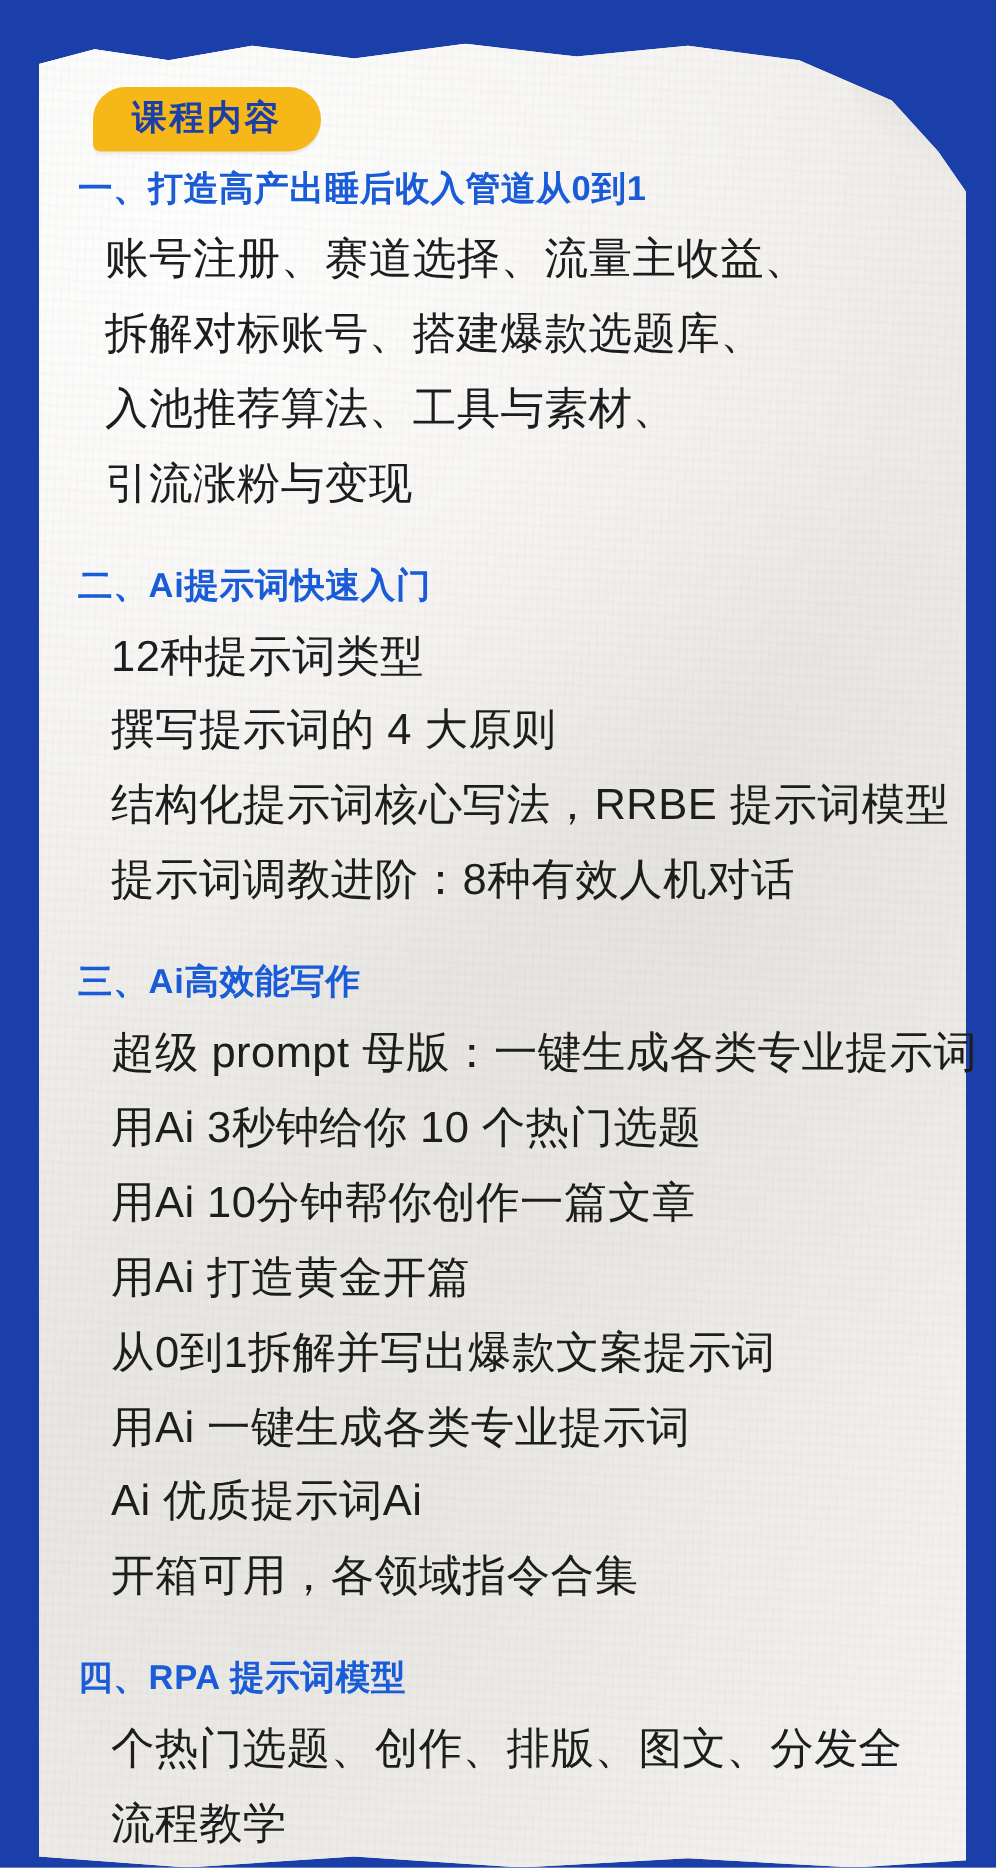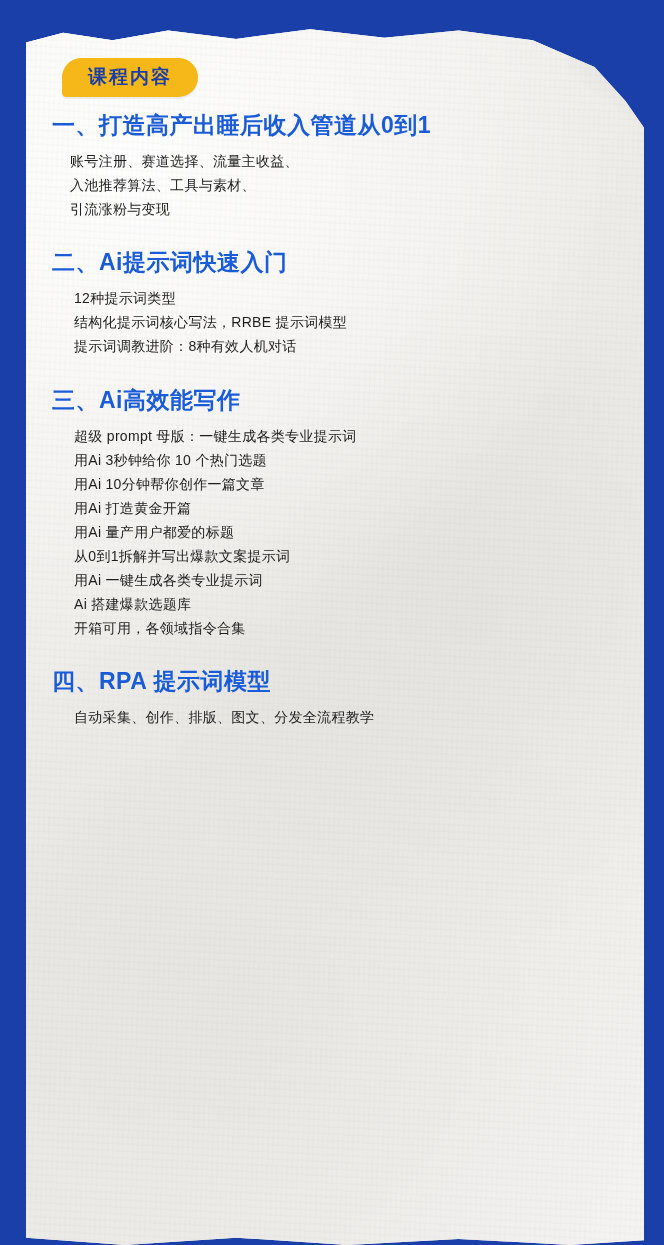--- a/index.html
+++ b/index.html
@@ -58,21 +58,21 @@
     pointer-events: none;
   }
 
   
   .title-pill {
     position: absolute;
     left: 62px;
     top: 58px;
     background: #f6b719;
     color: #1a3fa8;
-    font-size: 19px;
+    font-size: 23px;
     font-weight: bold;
     letter-spacing: 2px;
     padding: 9px 26px 11px 26px;
     border-radius: 26px 26px 26px 6px;
     box-shadow: 0 2px 0 rgba(0,0,0,0.06);
     line-height: 1;
   }
 
   .content {
     position: absolute;
@@ -92,21 +92,21 @@
     margin: 0 0 8px 0;
     line-height: 1.35;
   }
   .section-items {
     margin: 0;
     padding: 0;
     list-style: none;
   }
   .section-items li {
     color: #1d1d1d;
-    font-size: 14px;
+    font-size: 29px;
     line-height: 1.72;
     margin-left: 22px;
     letter-spacing: 0.3px;
     white-space: nowrap;
   }
   .section-items li.wrap {
     white-space: normal;
   }
   .sec-1 .section-items li { margin-left: 18px; }
 </style>
@@ -120,50 +120,51 @@
   </div>
 
   <div class="title-pill">课程内容</div>
 
   <div class="content">
 
     <div class="section sec-1">
       <h2 class="section-heading">一、打造高产出睡后收入管道从0到1</h2>
       <ul class="section-items">
         <li>账号注册、赛道选择、流量主收益、</li>
+        <li>拆解对标账号、搭建爆款选题库、</li>
         <li>入池推荐算法、工具与素材、</li>
         <li>引流涨粉与变现</li>
       </ul>
     </div>
 
     <div class="section sec-2">
       <h2 class="section-heading">二、Ai提示词快速入门</h2>
       <ul class="section-items">
         <li>12种提示词类型</li>
+        <li>撰写提示词的 4 大原则</li>
         <li>结构化提示词核心写法，RRBE 提示词模型</li>
         <li>提示词调教进阶：8种有效人机对话</li>
       </ul>
     </div>
 
     <div class="section sec-3">
       <h2 class="section-heading">三、Ai高效能写作</h2>
       <ul class="section-items">
         <li>超级 prompt 母版：一键生成各类专业提示词</li>
         <li>用Ai 3秒钟给你 10 个热门选题</li>
         <li>用Ai 10分钟帮你创作一篇文章</li>
         <li>用Ai 打造黄金开篇</li>
-        <li>用Ai 量产用户都爱的标题</li>
         <li>从0到1拆解并写出爆款文案提示词</li>
         <li>用Ai 一键生成各类专业提示词</li>
-        <li>Ai 搭建爆款选题库</li>
+        <li>Ai 优质提示词Ai</li>
         <li>开箱可用，各领域指令合集</li>
       </ul>
     </div>
 
     <div class="section sec-4">
       <h2 class="section-heading">四、RPA 提示词模型</h2>
       <ul class="section-items">
-        <li class="wrap">自动采集、创作、排版、图文、分发全流程教学</li>
+        <li class="wrap">个热门选题、创作、排版、图文、分发全流程教学</li>
       </ul>
     </div>
 
   </div>
 </div>
 
 </body></html>

